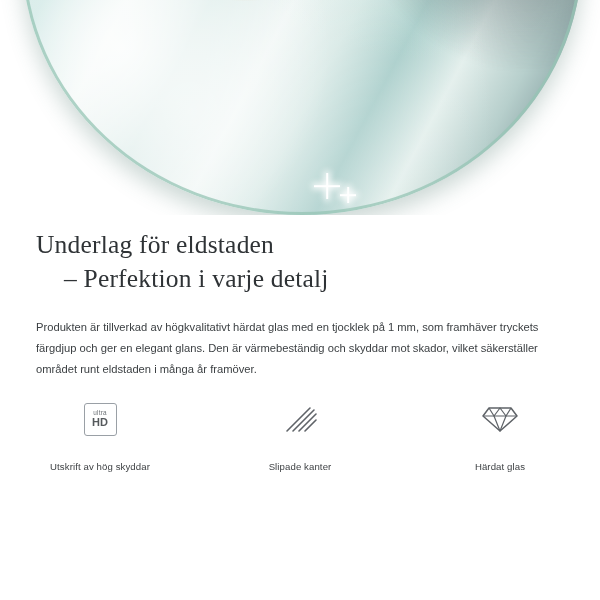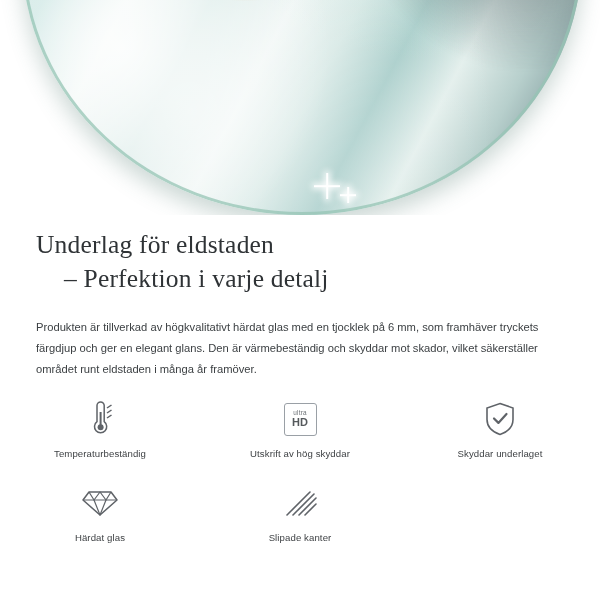--- a/index.html
+++ b/index.html
@@ -155,21 +155,21 @@
     width: 600px;
     display: grid;
     grid-template-columns: repeat(3, 1fr);
     grid-template-rows: 76px 76px;
     row-gap: 8px;
   }
   .feature {
     display: flex;
     flex-direction: column;
     align-items: center;
-    justify-content: flex-start;
+    justify-content: space-between;
   }
   .feature .ico {
     height: 46px;
     display: flex;
     align-items: center;
     justify-content: center;
   }
   .feature .cap {
     margin-top: 6px;
     font-size: 9.6px;
@@ -208,78 +208,56 @@
       <div class="sparkle s1"></div>
       <div class="sparkle s2"></div>
     </div>
   </div>
 
   <div class="content">
     <h1 class="headline">
       <span>Underlag för eldstaden</span>
       <span class="line2">– Perfektion i varje detalj</span>
     </h1>
-    <p class="paragraph">Produkten är tillverkad av högkvalitativt härdat glas med en tjocklek på 6 mm, som framhäver tryckets färgdjup och ger en elegant glans. Den är värmebeständig och skyddar mot skador, vilket säkerställer området runt eldstaden i många år framöver.</p>
+    <p class="paragraph">Produkten är tillverkad av högkvalitativt härdat glas med en tjocklek på 1 mm, som framhäver tryckets färgdjup och ger en elegant glans. Den är värmebeständig och skyddar mot skador, vilket säkerställer området runt eldstaden i många år framöver.</p>
   </div>
 
   <div class="features">
 
-    <div class="feature">
-      <div class="ico">
-        <svg width="34" height="38" viewBox="0 0 34 38" fill="none" stroke="#5f6368" stroke-width="1.5">
-          <path d="M14 5.5a3.6 3.6 0 0 1 7.2 0v16.2a6.1 6.1 0 1 1-7.2 0z"></path>
-          <circle cx="17.6" cy="27.2" r="3" fill="#5f6368" stroke="none"></circle>
-          <line x1="17.6" y1="12" x2="17.6" y2="25" stroke-width="2"></line>
-          <line x1="24" y1="8" x2="28.5" y2="5"></line>
-          <line x1="24" y1="13" x2="28.5" y2="10"></line>
-          <line x1="24" y1="18" x2="28.5" y2="15"></line>
-        </svg>
-      </div>
-      <div class="cap">Temperaturbeständig</div>
-    </div>
 
     <div class="feature">
       <div class="ico">
         <div class="ultrahd">
           <span class="u1">ultra</span>
           <span class="u2">HD</span>
         </div>
       </div>
       <div class="cap">Utskrift av hög skyddar</div>
     </div>
 
+
     <div class="feature">
       <div class="ico">
-        <svg width="34" height="38" viewBox="0 0 34 38" fill="none" stroke="#5f6368" stroke-width="1.6">
-          <path d="M17 3.5 30 8v11.5c0 7.4-5.6 12.4-13 15-7.4-2.6-13-7.6-13-15V8z"></path>
-          <path d="M11 18.5l4.4 4.4L23.5 14" stroke-width="2.2" stroke-linecap="round" stroke-linejoin="round"></path>
+        <svg width="34" height="30" viewBox="0 0 34 30" fill="none" stroke="#5f6368" stroke-width="1.6" stroke-linecap="round">
+          <path d="M4 27 L27 4"></path>
+          <path d="M10 27 L31 6"></path>
+          <path d="M16 27 L33 10"></path>
+          <path d="M22 27 L33 16"></path>
         </svg>
       </div>
-      <div class="cap">Skyddar underlaget</div>
+      <div class="cap">Slipade kanter</div>
     </div>
 
     <div class="feature">
       <div class="ico">
         <svg width="36" height="32" viewBox="0 0 36 32" fill="none" stroke="#5f6368" stroke-width="1.5" stroke-linejoin="round">
           <path d="M7 5h22l6 8-17 15L1 13z"></path>
           <path d="M1 13h34" stroke-width="1.2"></path>
           <path d="M7 5l5 8 6-8 6 8 5-8" stroke-width="1.2"></path>
           <path d="M12 13l6 15 6-15" stroke-width="1.2"></path>
         </svg>
       </div>
       <div class="cap">Härdat glas</div>
     </div>
 
-    <div class="feature">
-      <div class="ico">
-        <svg width="34" height="30" viewBox="0 0 34 30" fill="none" stroke="#5f6368" stroke-width="1.6" stroke-linecap="round">
-          <path d="M4 27 L27 4"></path>
-          <path d="M10 27 L31 6"></path>
-          <path d="M16 27 L33 10"></path>
-          <path d="M22 27 L33 16"></path>
-        </svg>
-      </div>
-      <div class="cap">Slipade kanter</div>
-    </div>
-
 
   </div>
 </div>
 
 </body></html>

